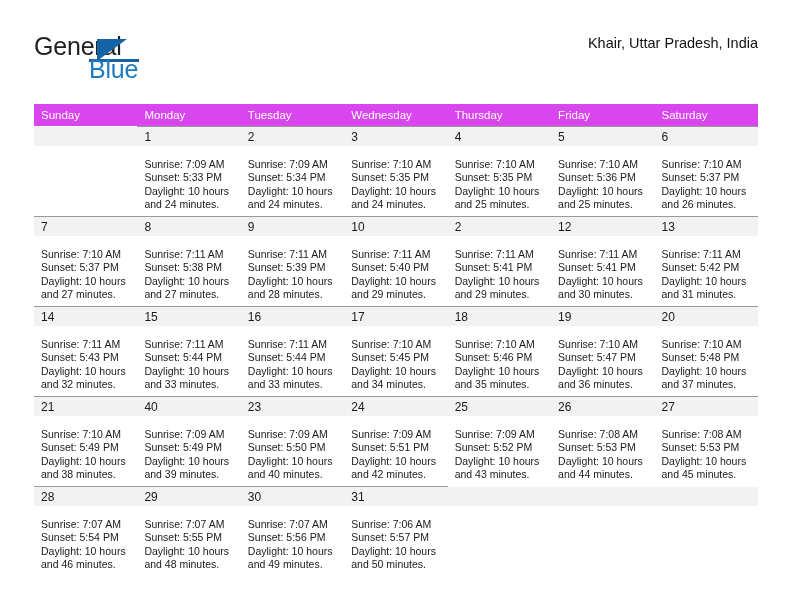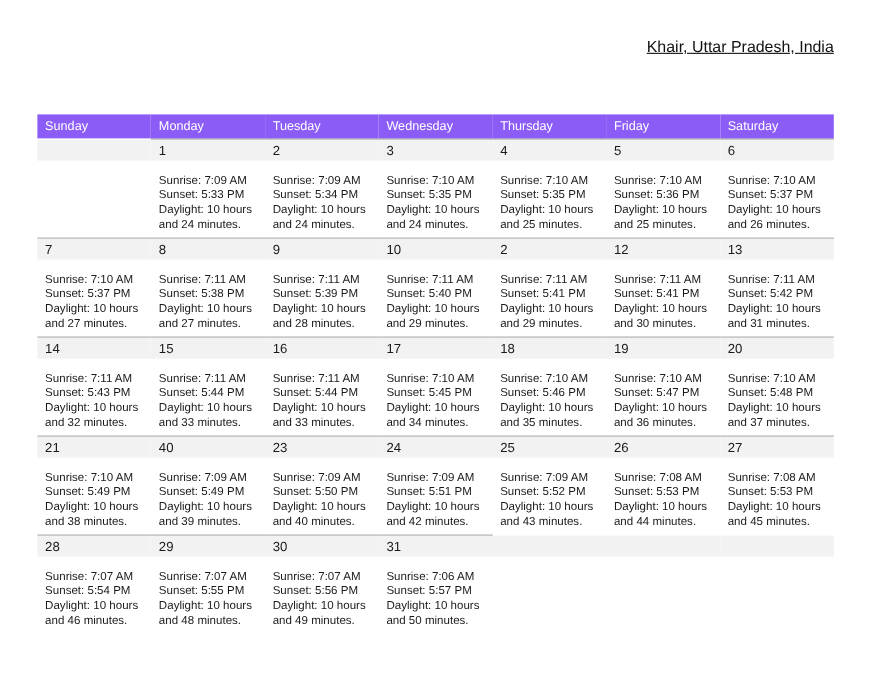--- a/index.html
+++ b/index.html
@@ -82,34 +82,33 @@
     font-size: 27px;
     color: #111111;
     line-height: 1.15;
     white-space: nowrap;
   }
   .cal-subtitle {
     margin-top: 7px;
     font-size: 14.5px;
     color: #111111;
     white-space: nowrap;
-    text-decoration: underline;
   }
 
   
   .calendar {
     position: absolute;
     left: 34px;
     top: 104px;
     width: 724px;
     border-collapse: collapse;
     table-layout: fixed;
   }
   .calendar th {
-    background: #8b5cf6;
+    background: #d946ef;
     color: #ffffff;
     font-size: 11.5px;
     font-weight: normal;
     text-align: left;
     padding: 5px 0 5px 7px;
     height: 12px;
     border: none;
   }
   .calendar td {
     vertical-align: top;
@@ -151,20 +150,26 @@
   }
   
 </style>
 </head>
 <body>
 
 <div class="page">
 
   <div class="header">
 
+    <div class="logo">
+      <span class="logo-general">General</span>
+      <span class="logo-triangle"></span>
+      <span class="logo-underline"></span>
+      <span class="logo-blue">Blue</span>
+    </div>
 
     <div class="title-block">
       <div class="cal-subtitle">Khair, Uttar Pradesh, India</div>
     </div>
 
   </div>
 
   <table class="calendar">
     <thead>
       <tr>

